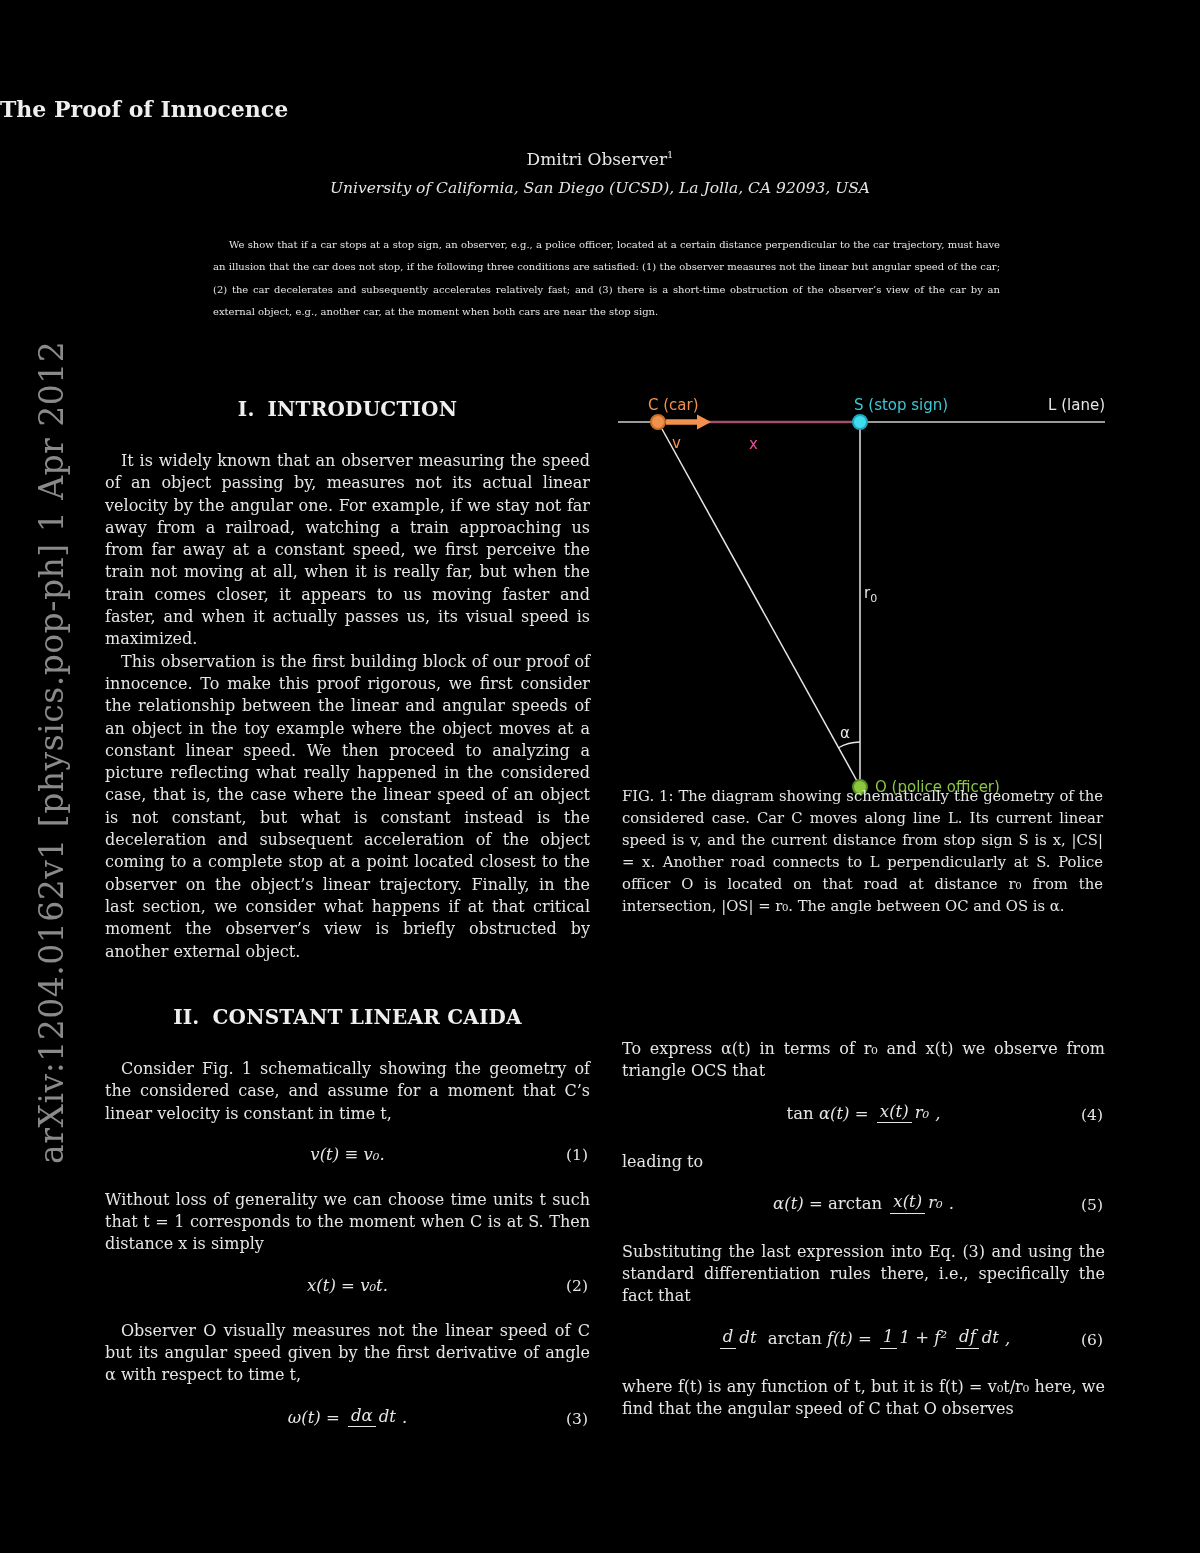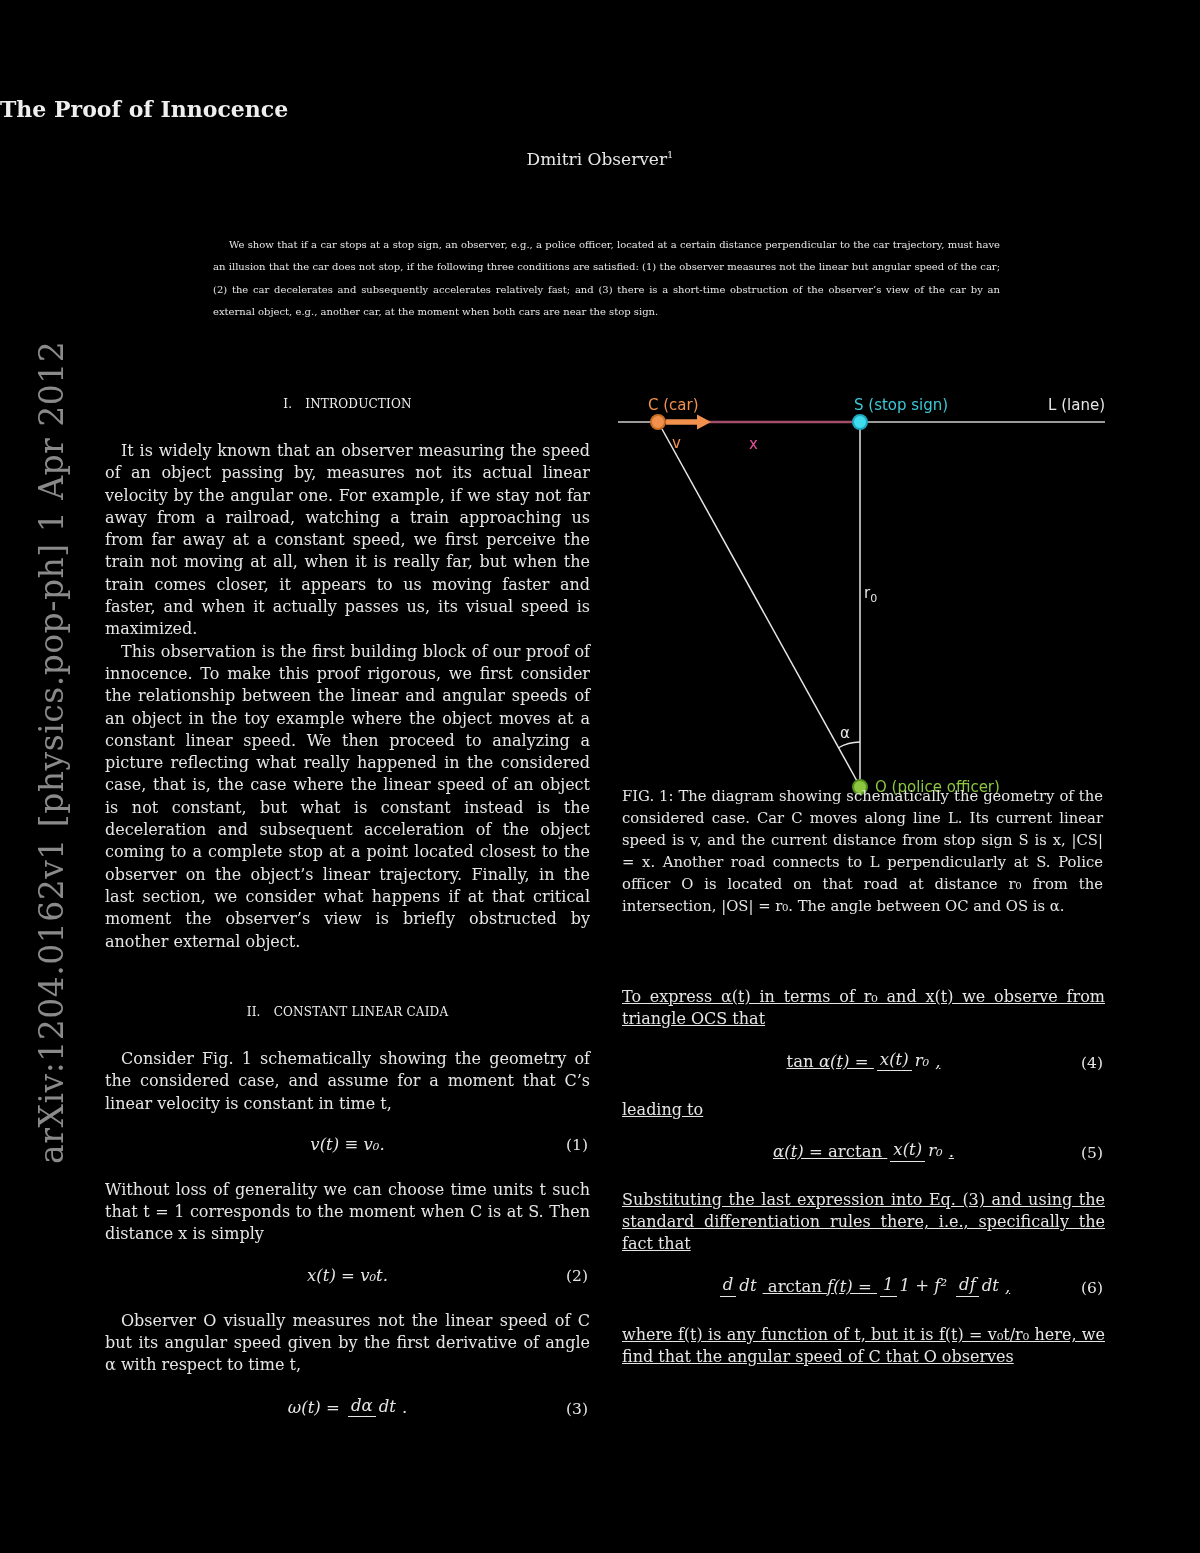--- a/index.html
+++ b/index.html
@@ -39,21 +39,21 @@
     font-size:10px; line-height:22.3px;
     text-align:justify;
     text-indent:16px;
   }
 
   
   .col { width:485px; }
   .body { font-size:16px; line-height:22.3px; text-align:justify; }
   .indent { text-indent:16px; }
   .sec {
-    text-align:center; font-size:12px; font-weight:normal;
+    text-align:center; font-size:20px; font-weight:bold;
     color:#efefef; margin-bottom:29px; letter-spacing:0.2px;
   }
   .sec .sec-num { margin-right:13px; }
 
   
   .eq { position:relative; display:flex; align-items:center; justify-content:center; margin:15px 0 19px 0; min-height:30px; }
   .eq-body { font-style:italic; font-size:16.5px; text-align:center; }
   .eq-num { position:absolute; right:2px; top:50%; transform:translateY(-50%); font-style:normal; font-size:15.5px; }
   .rm { font-style:normal; }
   .frac {
@@ -65,32 +65,33 @@
   .fden { padding:1px 3px 0 3px; }
   .eq-tall { margin:17px 0 21px 0; }
 
   
   .figure-wrap { top:385px; left:618px; width:492px; height:425px; }
   svg text { font-family:"DejaVu Sans","Liberation Sans",sans-serif; font-size:15px; }
   .caption { top:785px; left:622px; width:481px; font-size:14.8px; line-height:21.9px; text-align:justify; }
 
   .left-intro  { top:397px; left:105px; }
   .left-speed  { top:1005px; left:105px; }
-  .right-text  { top:986px; left:622px; width:483px;text-decoration:underline; }
+  .right-text  { top:1038px; left:622px; width:483px; }
 </style>
 </head>
 <body>
 
 <div class="watermark">arXiv:1204.0162v1  [physics.pop-ph]  1 Apr 2012</div>
 
 <div class="abs title">The Proof of Innocence</div>
 <div class="abs author">
   <span>Dmitri Observer</span><sup>1</sup>
 </div>
 <div class="abs affil">
+  <div>University of California, San Diego (UCSD), La Jolla, CA 92093, USA</div>
 </div>
 
 <p class="abs abstract">We show that if a car stops at a stop sign, an observer, e.g., a police officer, located at a certain distance perpendicular to the car trajectory, must have an illusion that the car does not stop, if the following three conditions are satisfied: (1) the observer measures not the linear but angular speed of the car; (2) the car decelerates and subsequently accelerates relatively fast; and (3) there is a short-time obstruction of the observer’s view of the car by an external object, e.g., another car, at the moment when both cars are near the stop sign.</p>
 
 <div class="abs col left-intro">
   <h2 class="sec">
     <span class="sec-num">I.</span><span>INTRODUCTION</span>
   </h2>
   <p class="body indent">It is widely known that an observer measuring the speed of an object passing by, measures not its actual linear velocity by the angular one. For example, if we stay not far away from a railroad, watching a train approaching us from far away at a constant speed, we first perceive the train not moving at all, when it is really far, but when the train comes closer, it appears to us moving faster and faster, and when it actually passes us, its visual speed is maximized.</p>
   <p class="body indent">This observation is the first building block of our proof of innocence. To make this proof rigorous, we first consider the relationship between the linear and angular speeds of an object in the toy example where the object moves at a constant linear speed. We then proceed to analyzing a picture reflecting what really happened in the considered case, that is, the case where the linear speed of an object is not constant, but what is constant instead is the deceleration and subsequent acceleration of the object coming to a complete stop at a point located closest to the observer on the object’s linear trajectory. Finally, in the last section, we consider what happens if at that critical moment the observer’s view is briefly obstructed by another external object.</p>

